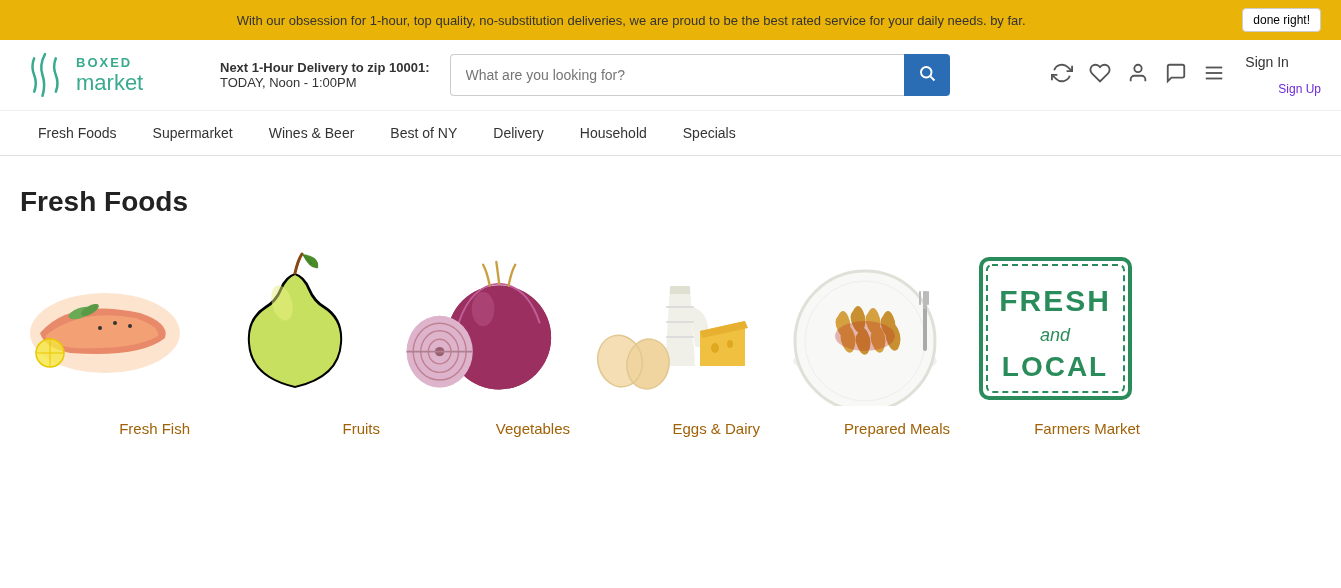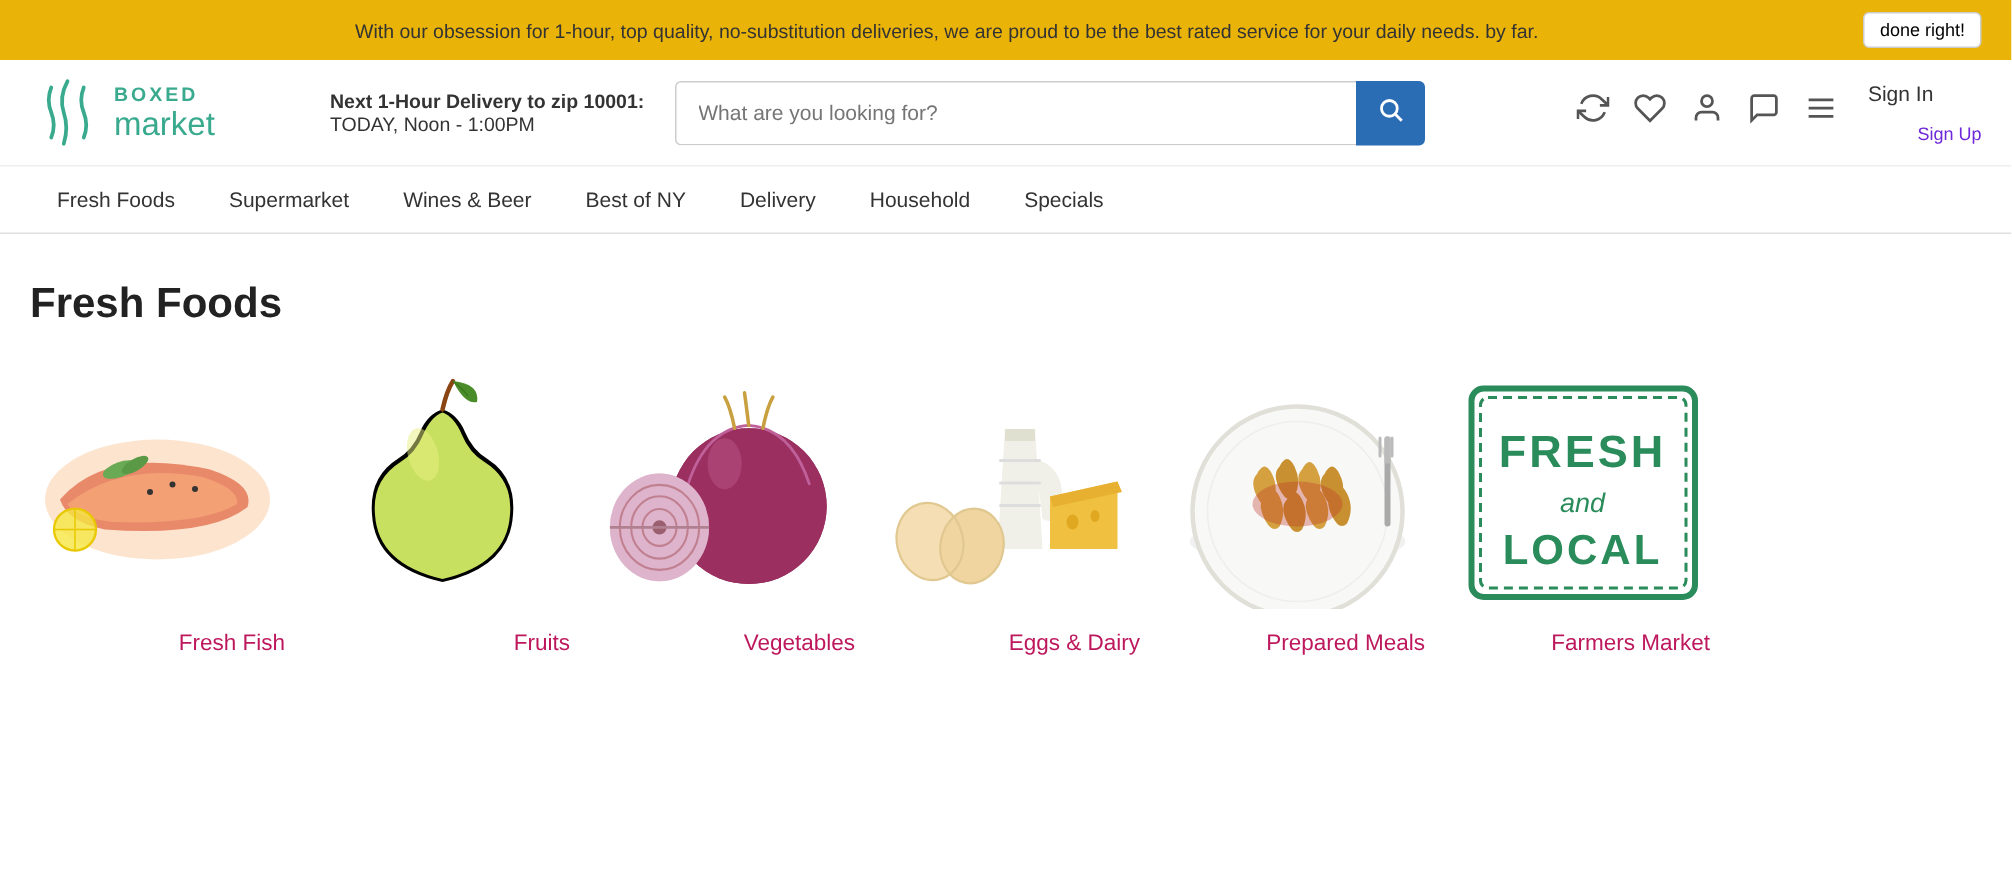--- a/index.html
+++ b/index.html
@@ -162,21 +162,21 @@
     .category-img-wrapper {
       width: 170px;
       height: 160px;
       display: flex;
       align-items: center;
       justify-content: center;
       margin-bottom: 12px;
     }
     .category-label {
       font-size: 15px;
-      color: #be185d;
+      color: #a16207;
       text-align: center;
     }
   </style>
 </head>
 <body>
 
 <div class="top-banner">
   <span class="top-banner-text">With our obsession for 1-hour, top quality, no-substitution deliveries, we are proud to be the best rated service for your daily needs. by far.</span>
   <button class="done-right-btn">done right!</button>
 </div>

